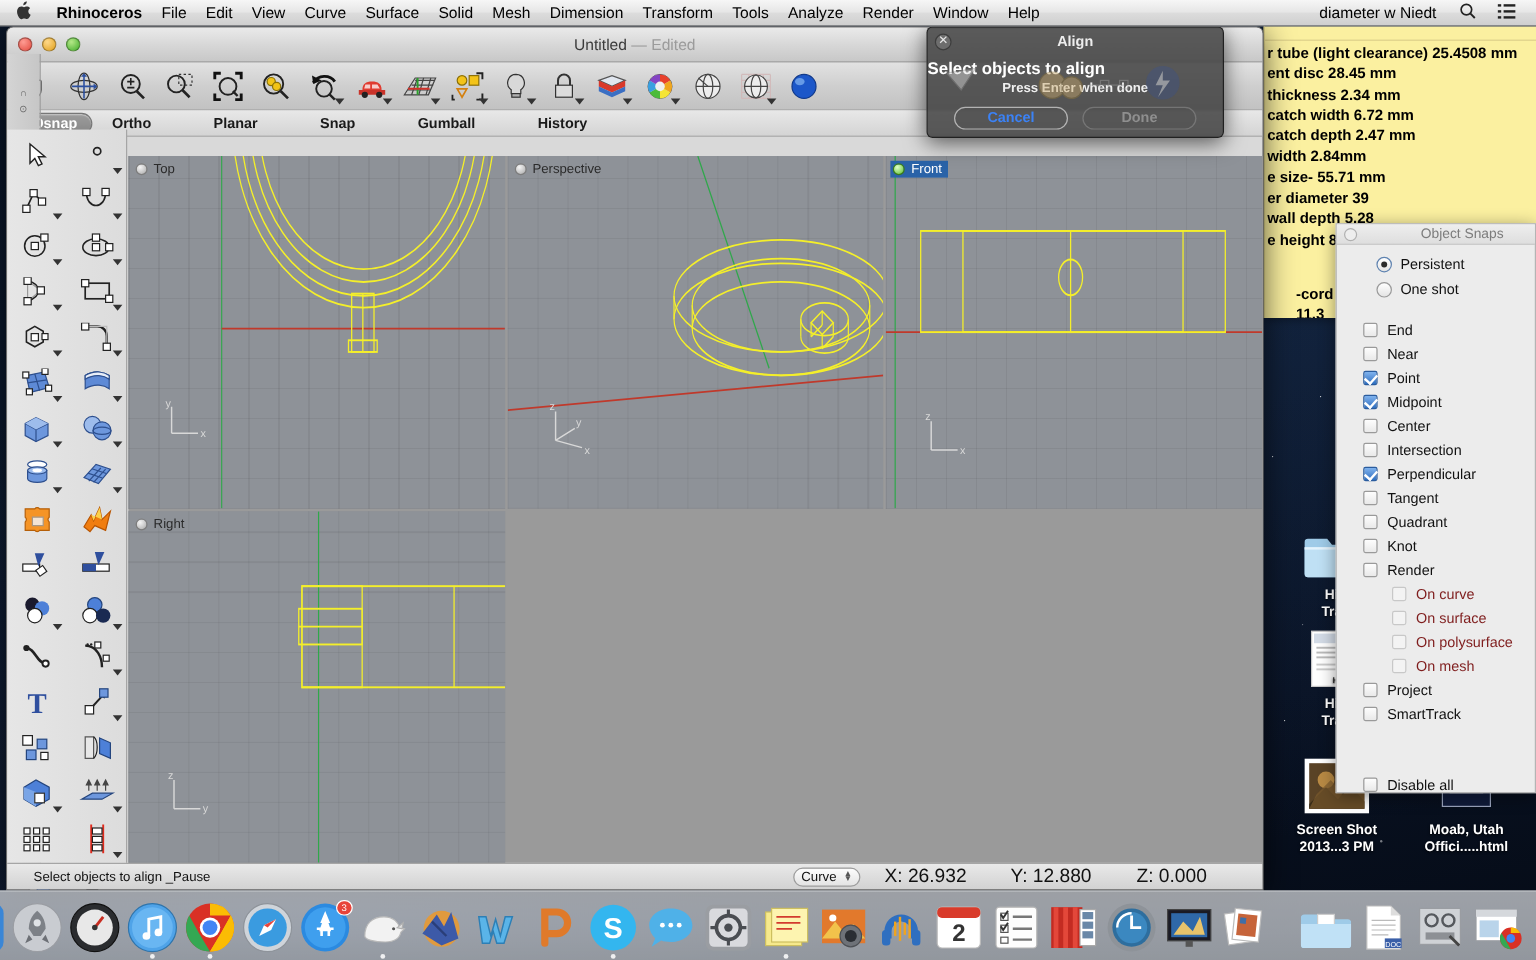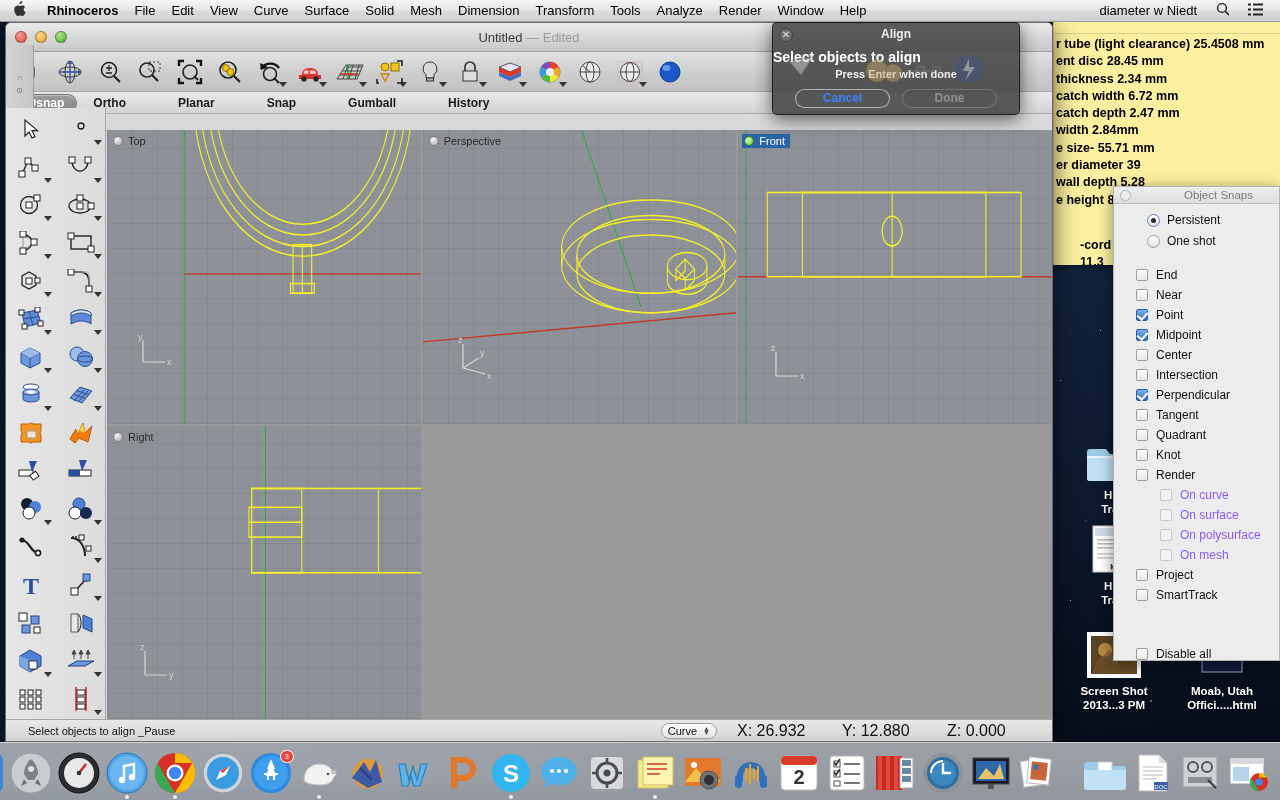--- a/index.html
+++ b/index.html
@@ -238,21 +238,21 @@
     width:12px;height:12px;border:1px solid #9a9a9a;border-radius:2px;
     background:linear-gradient(180deg,#fdfdfd,#e9e9e9); margin-right:8px; position:relative; flex:0 0 auto;
   }
   .chk.on {
     background:linear-gradient(180deg,#7fb2ee,#2f6fc0); border-color:#2a5c9e;
   }
   .chk.on::after{
     content:""; position:absolute; left:2px; top:0px; width:5px;height:8px;
     border:solid #fff; border-width:0 2px 2px 0; transform:rotate(42deg);
   }
-  .chk-row.dim { color:#8b5cf6;padding-left:24px; }
+  .chk-row.dim { color:#7f1d1d;padding-left:24px; }
   .chk-row.dim .chk { border-color:#c8c8c8; background:#f3f3f3; }
 
   
   .desk-icon {
     position:absolute; width:100px; text-align:center; color:#fff;
     font-size:11.5px; font-weight:bold; text-shadow:0 1px 2px rgba(0,0,0,.9);
     z-index:100; line-height:14px;
   }
   .desk-icon .glyph { display:block; margin:0 auto 3px; }
 

